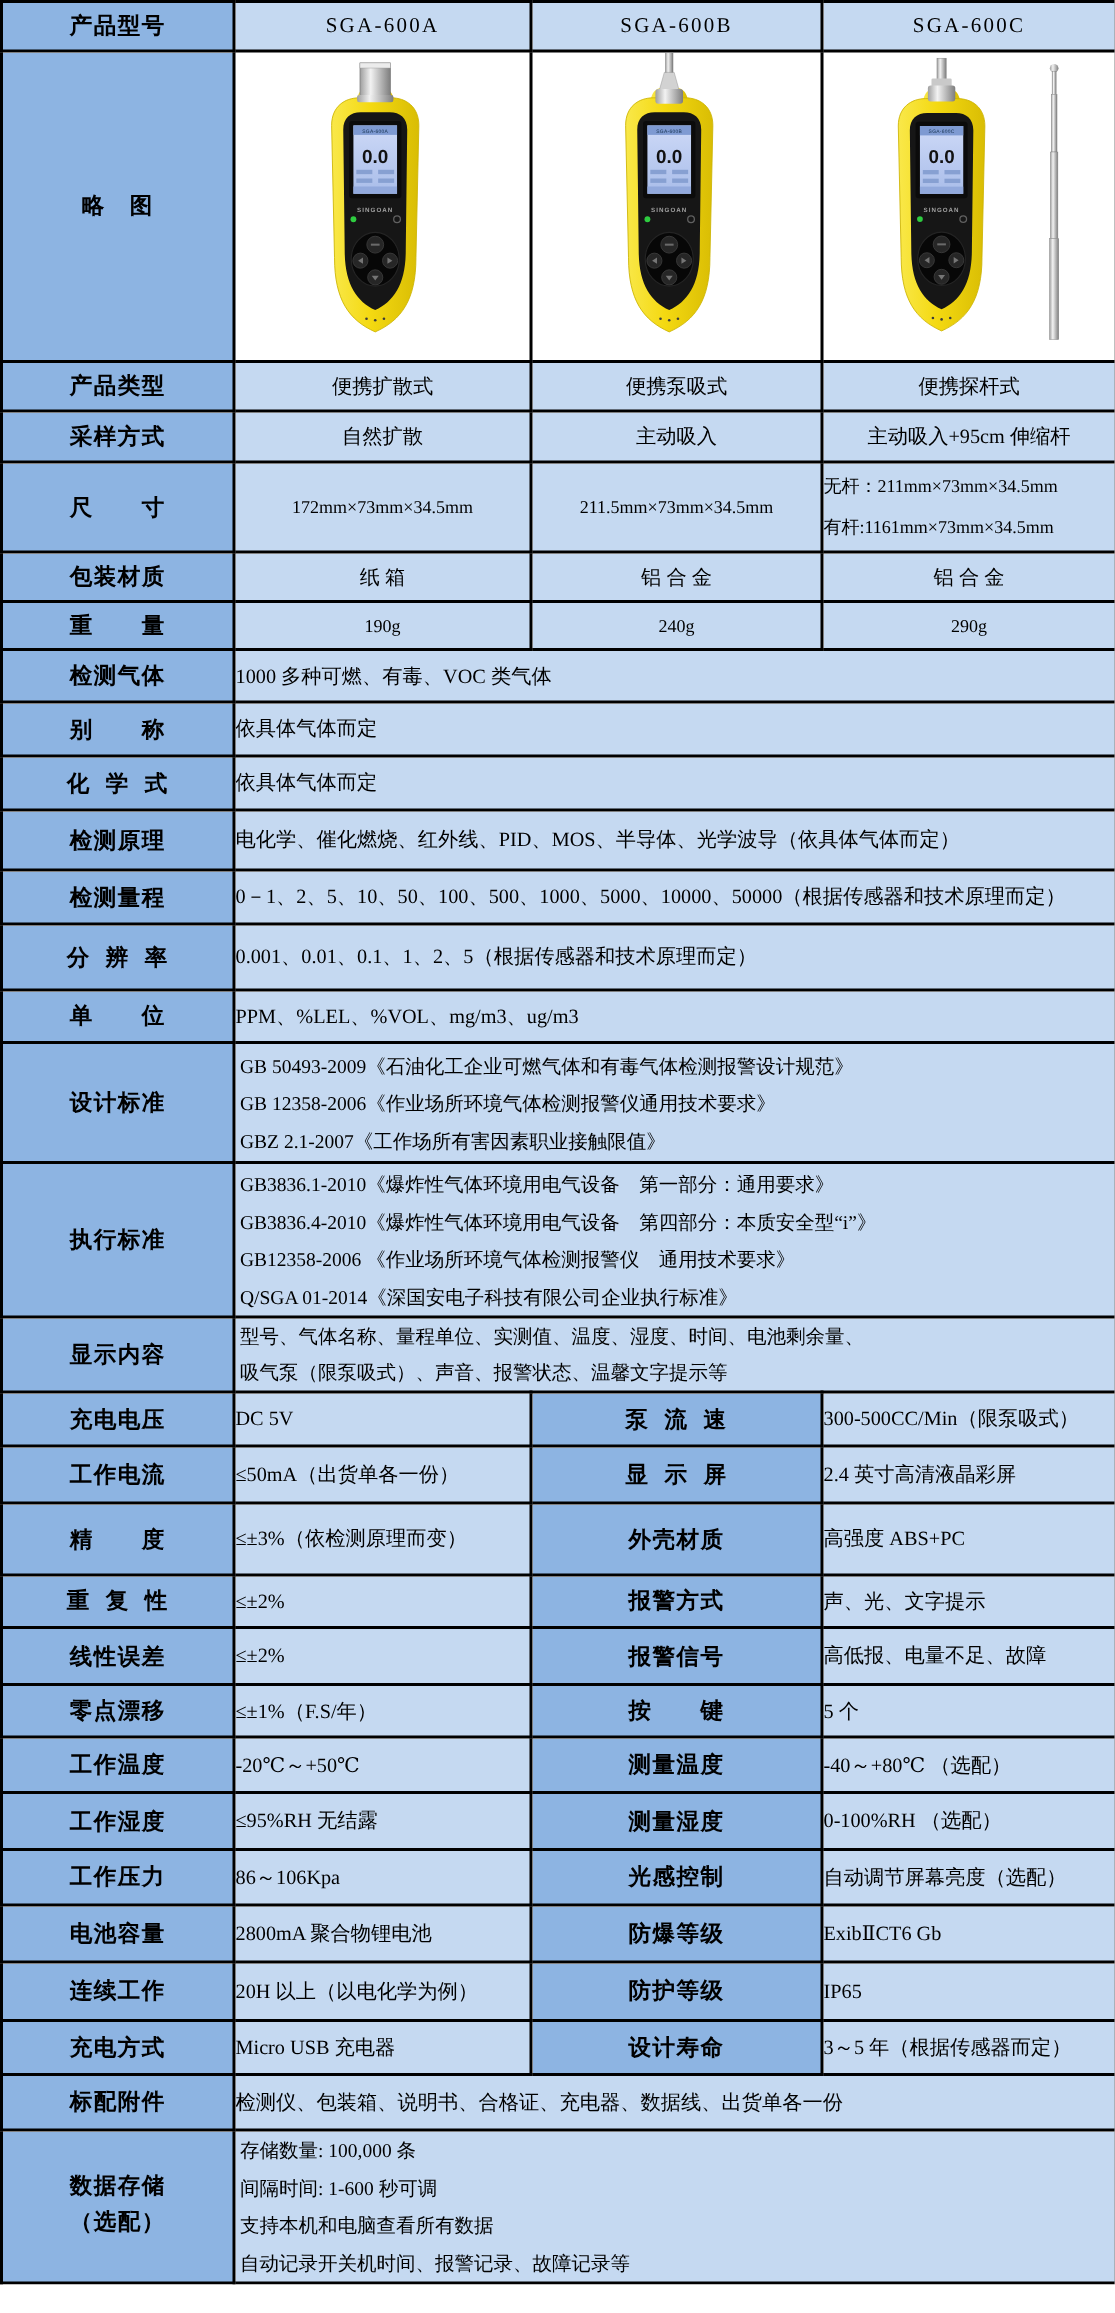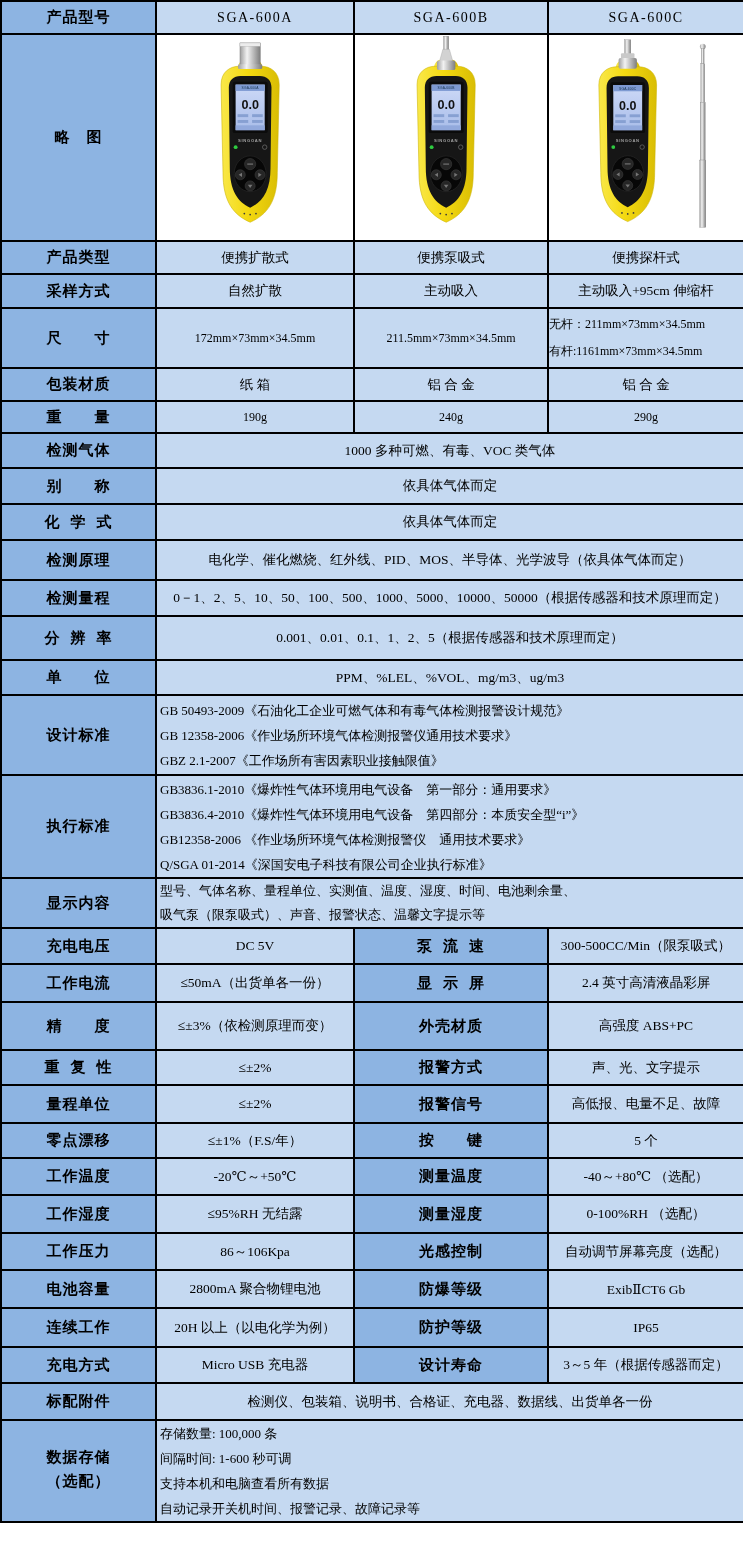--- a/index.html
+++ b/index.html
@@ -10,21 +10,21 @@
   body{margin:0;background:#fff;width:743px;color:var(--text-color);
        font-family:"Liberation Serif","DejaVu Serif",serif;}
   table.spec{border-collapse:collapse;width:743px;table-layout:fixed}
   table.spec td{border:2px solid var(--border-color);padding:0;overflow:hidden}
   td.lbl{background:var(--label-bg);font-family:Liberation Mono, monospace;
          font-weight:700;font-size:15px;text-align:center;vertical-align:middle;
          letter-spacing:1px;white-space:nowrap}
   td.val{background:var(--value-bg);font-size:13.5px;text-align:center;vertical-align:middle;
          white-space:nowrap}
   td.model{font-size:14px;letter-spacing:1.5px}
-  td.left{text-align:center;padding:0 4px 0 9px}
+  td.left{text-align:left;padding:0 4px 0 9px}
   td.photo{background:var(--photo-bg);text-align:center;vertical-align:middle}
   td.dim{font-size:12px}
   .multiline div{line-height:25px;text-align:left;padding-left:3px;font-size:13px;white-space:nowrap}
   .twoline div{line-height:24px}
   .sizec div{line-height:27px;font-size:12px;white-space:nowrap;text-align:left}
   td.sizecell{padding-left:6px}
   .stlabel div{line-height:24px;letter-spacing:1px}
   svg text{font-family:"Liberation Sans","DejaVu Sans",sans-serif}
   .scr-big{font-size:13px;font-weight:700;fill:#111}
   .scr-model{font-size:3.4px;fill:#16324f;letter-spacing:.2px}
@@ -259,21 +259,21 @@
     <td class="lbl">外壳材质</td>
     <td class="val left">高强度 ABS+PC</td>
   </tr>
   <tr style="height:35px">
     <td class="lbl">重 复 性</td>
     <td class="val left">≤±2%</td>
     <td class="lbl">报警方式</td>
     <td class="val left">声、光、文字提示</td>
   </tr>
   <tr style="height:38px">
-    <td class="lbl">量程单位</td>
+    <td class="lbl">线性误差</td>
     <td class="val left">≤±2%</td>
     <td class="lbl">报警信号</td>
     <td class="val left">高低报、电量不足、故障</td>
   </tr>
   <tr style="height:35px">
     <td class="lbl">零点漂移</td>
     <td class="val left">≤±1%（F.S/年）</td>
     <td class="lbl">按　　键</td>
     <td class="val left">5 个</td>
   </tr>

